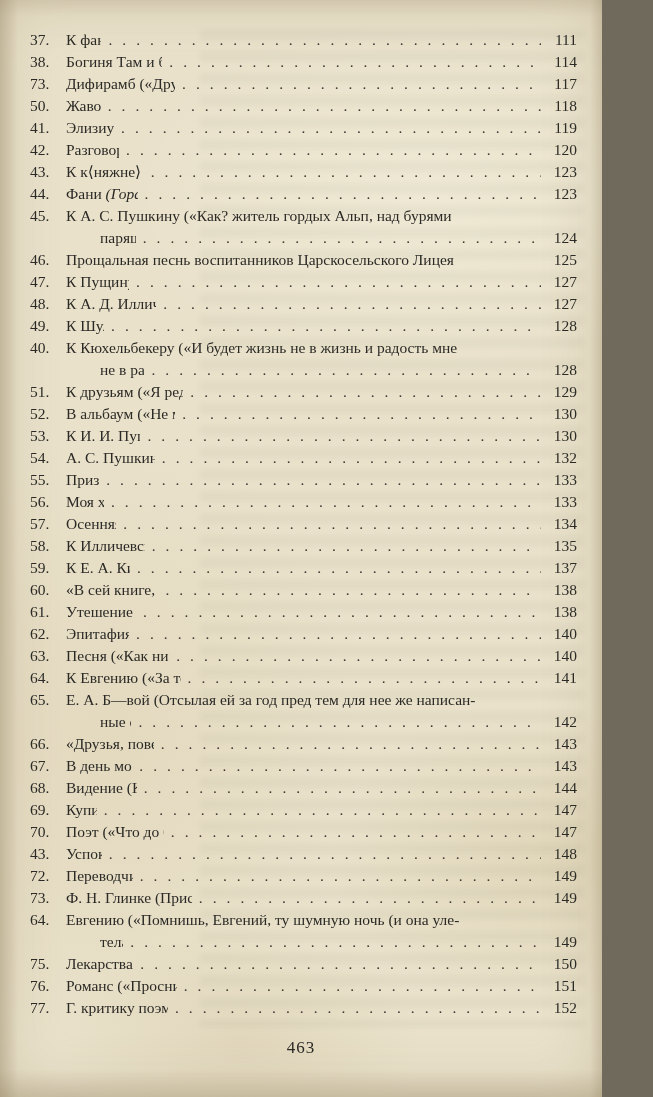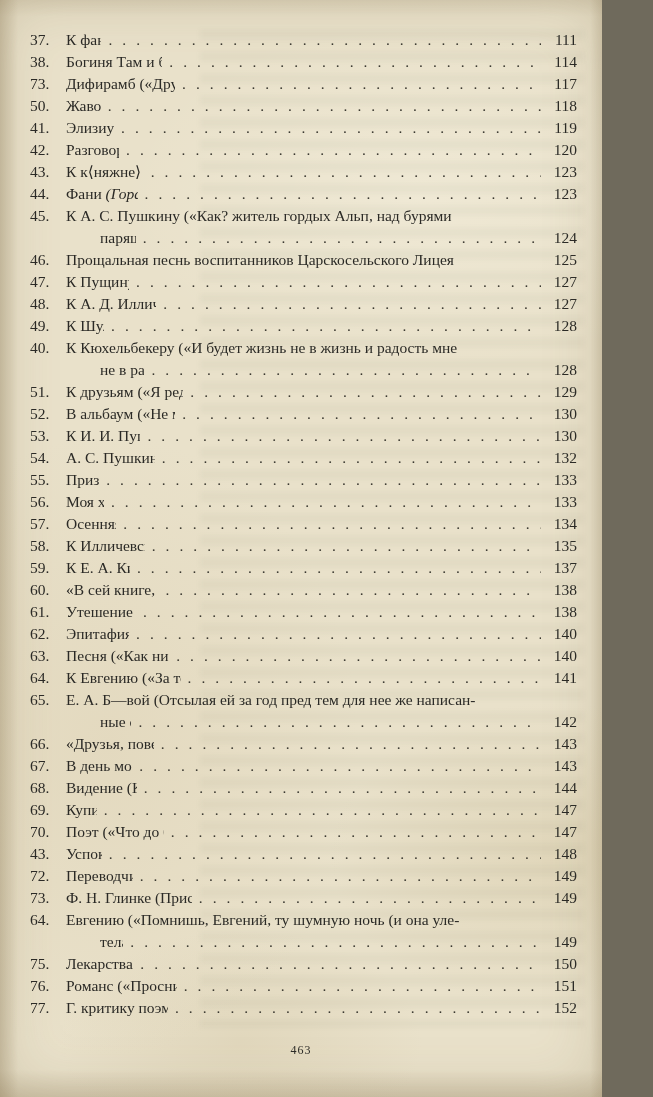--- a/index.html
+++ b/index.html
@@ -77,21 +77,21 @@
   .pagenum {
     flex: 0 0 auto;
     min-width: 32px;
     text-align: right;
   }
   .folio {
     position: absolute;
     left: 0; right: 0;
     bottom: 39px;
     text-align: center;
-    font-size: 12px;
+    font-size: 17px;
     letter-spacing: 1px;
     color: #2b2a26;
   }
 </style>
 </head>
 <body>
 
 <div class="paper">
   <div class="toc">
       <div class="toc-entry">

